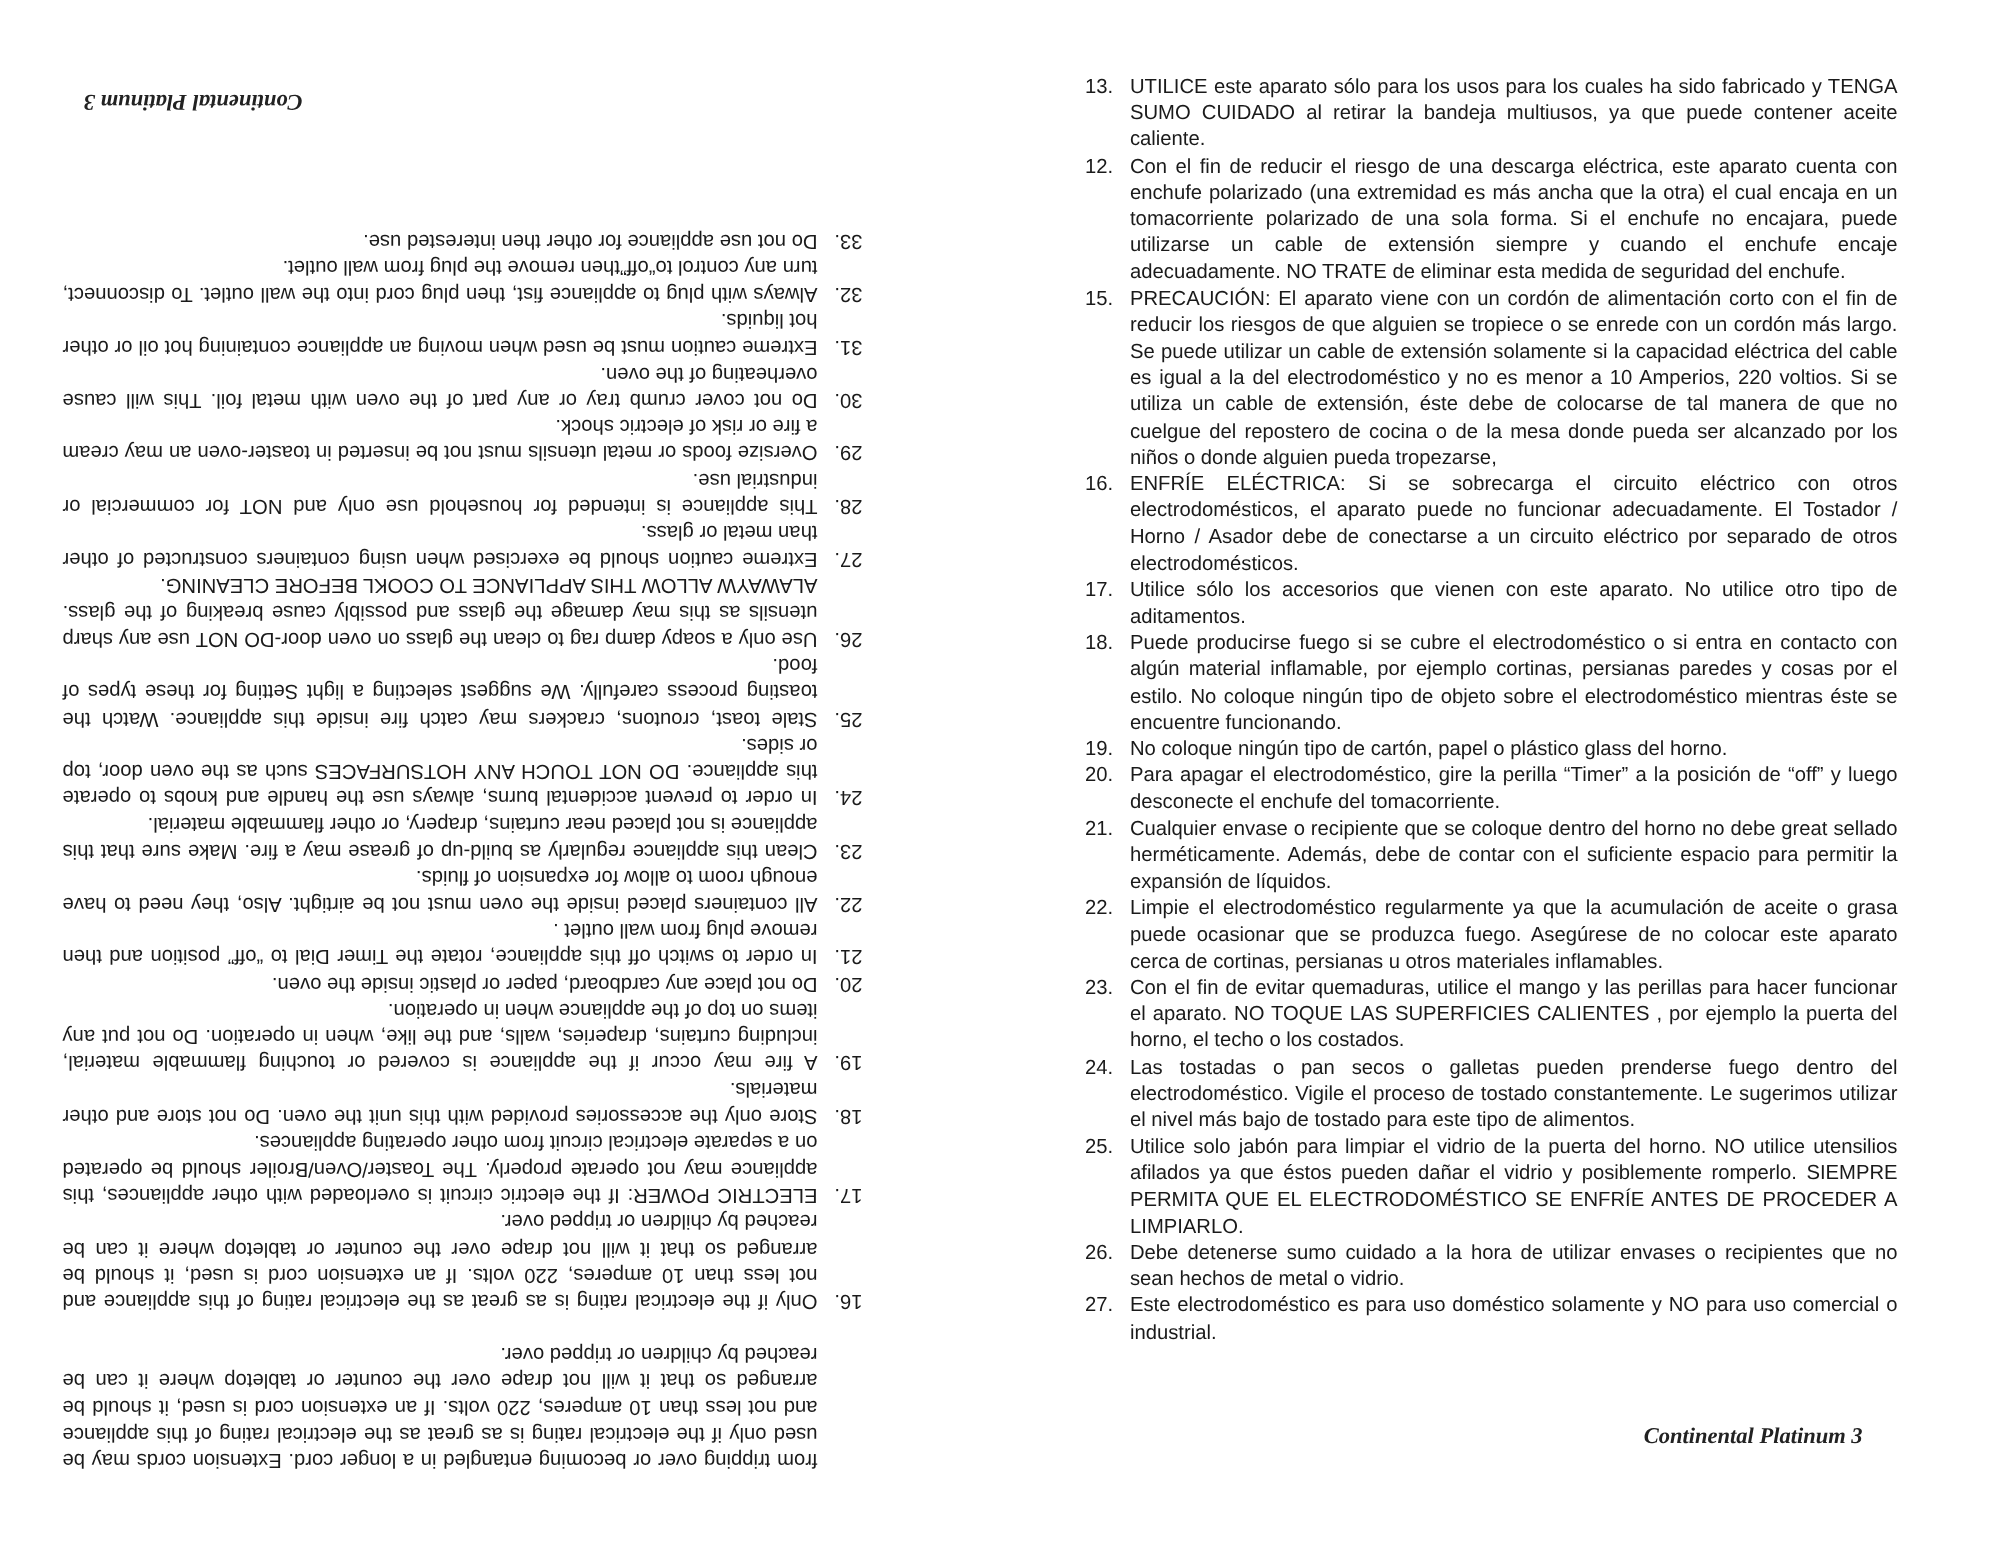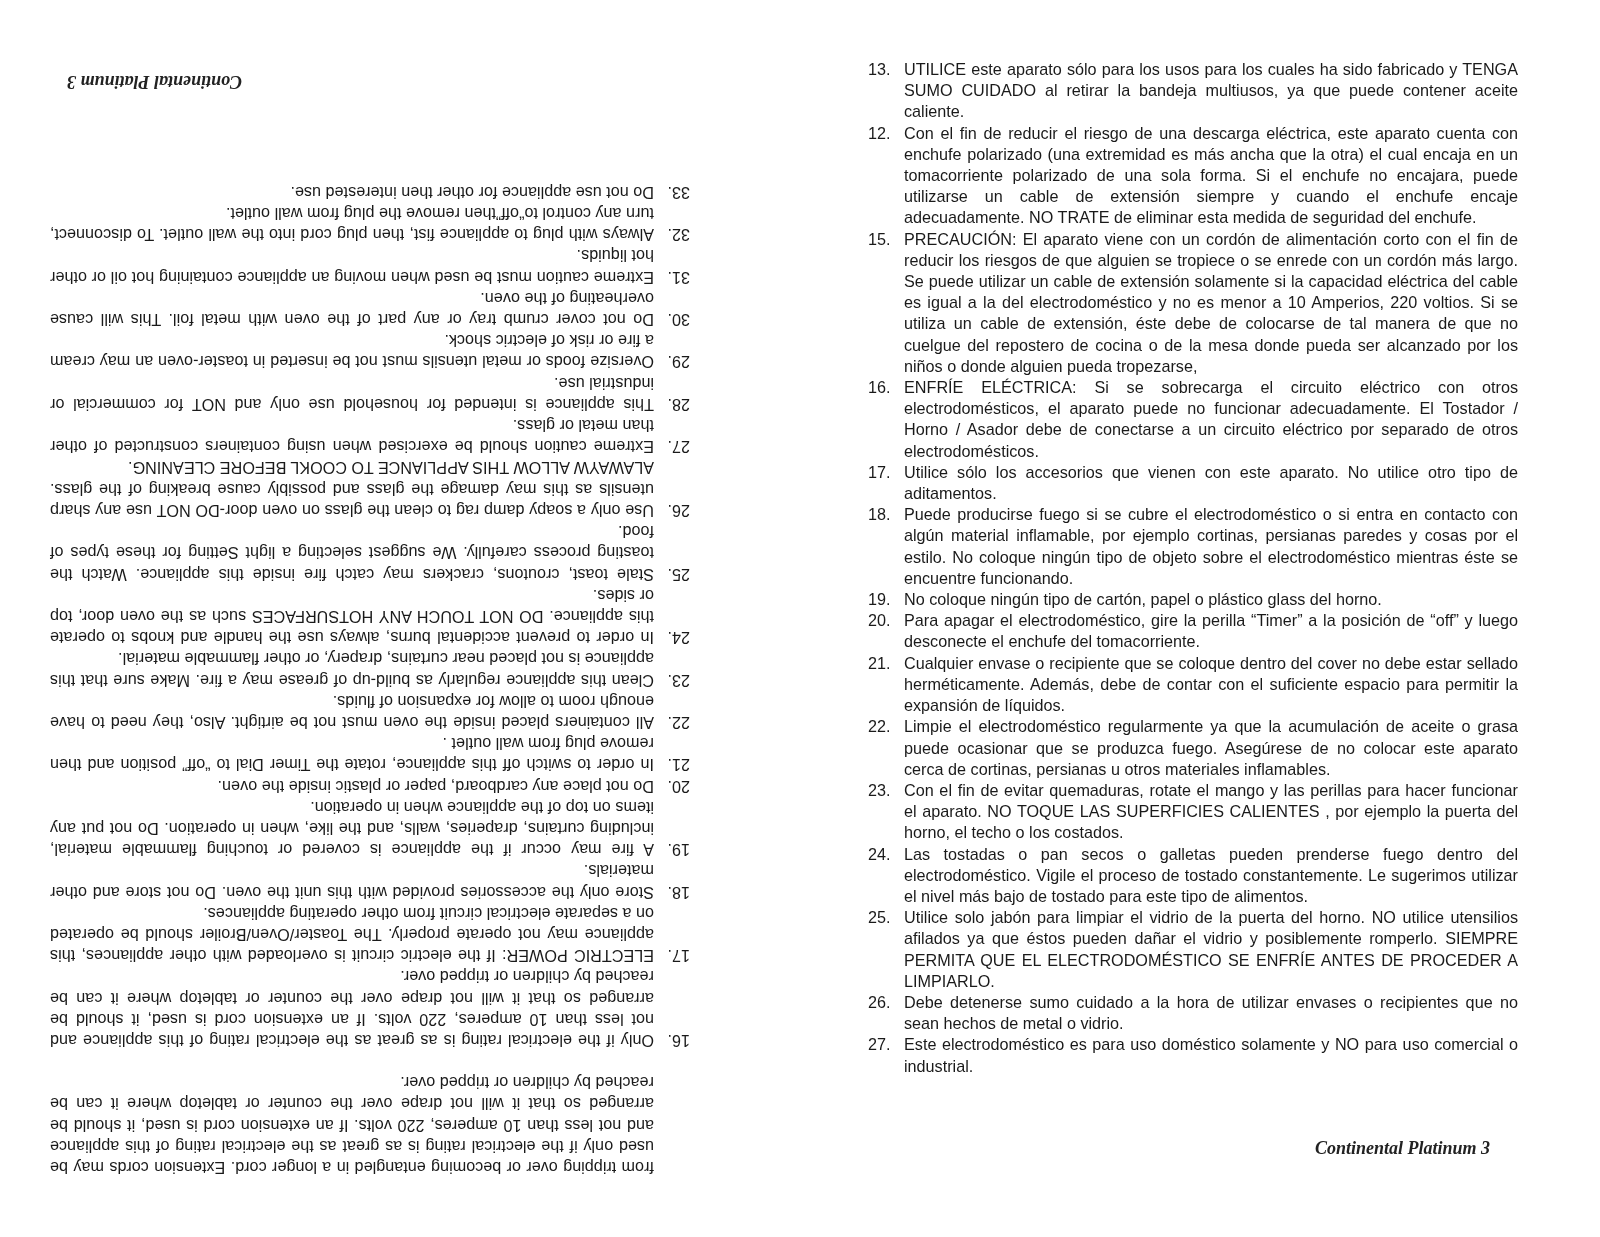--- a/index.html
+++ b/index.html
@@ -137,29 +137,29 @@
     <p class="item">
         <span class="num">19.</span>
         <span class="txt">No coloque ningún tipo de cartón, papel o plástico glass del horno.</span>
       </p>
     <p class="item">
         <span class="num">20.</span>
         <span class="txt">Para apagar el electrodoméstico, gire la perilla “Timer” a la posición de “off” y luego desconecte el enchufe del tomacorriente.</span>
       </p>
     <p class="item">
         <span class="num">21.</span>
-        <span class="txt">Cualquier envase o recipiente que se coloque dentro del cover no debe estar sellado herméticamente. Además, debe de contar con el suficiente espacio para permitir la expansión de líquidos.</span>
+        <span class="txt">Cualquier envase o recipiente que se coloque dentro del horno no debe great sellado herméticamente. Además, debe de contar con el suficiente espacio para permitir la expansión de líquidos.</span>
       </p>
     <p class="item">
         <span class="num">22.</span>
         <span class="txt">Limpie el electrodoméstico regularmente ya que la acumulación de aceite o grasa puede ocasionar que se produzca fuego. Asegúrese de no colocar este aparato cerca de cortinas, persianas u otros materiales inflamables.</span>
       </p>
     <p class="item">
         <span class="num">23.</span>
-        <span class="txt">Con el fin de evitar quemaduras, rotate el mango y las perillas para hacer funcionar el aparato. NO TOQUE LAS SUPERFICIES CALIENTES        , por ejemplo la puerta del horno, el techo o los costados.</span>
+        <span class="txt">Con el fin de evitar quemaduras, utilice el mango y las perillas para hacer funcionar el aparato. NO TOQUE LAS SUPERFICIES CALIENTES        , por ejemplo la puerta del horno, el techo o los costados.</span>
       </p>
     <p class="item">
         <span class="num">24.</span>
         <span class="txt">Las tostadas o pan secos o galletas pueden prenderse fuego dentro del electrodoméstico. Vigile el proceso de tostado constantemente. Le sugerimos utilizar el nivel más bajo de tostado para este tipo de alimentos.</span>
       </p>
     <p class="item">
         <span class="num">25.</span>
         <span class="txt">Utilice solo jabón para limpiar el vidrio de la puerta del horno. NO utilice utensilios afilados ya que éstos pueden dañar el vidrio y posiblemente romperlo. SIEMPRE PERMITA QUE EL ELECTRODOMÉSTICO SE ENFRÍE ANTES DE PROCEDER A LIMPIARLO.</span>
       </p>
     <p class="item">

